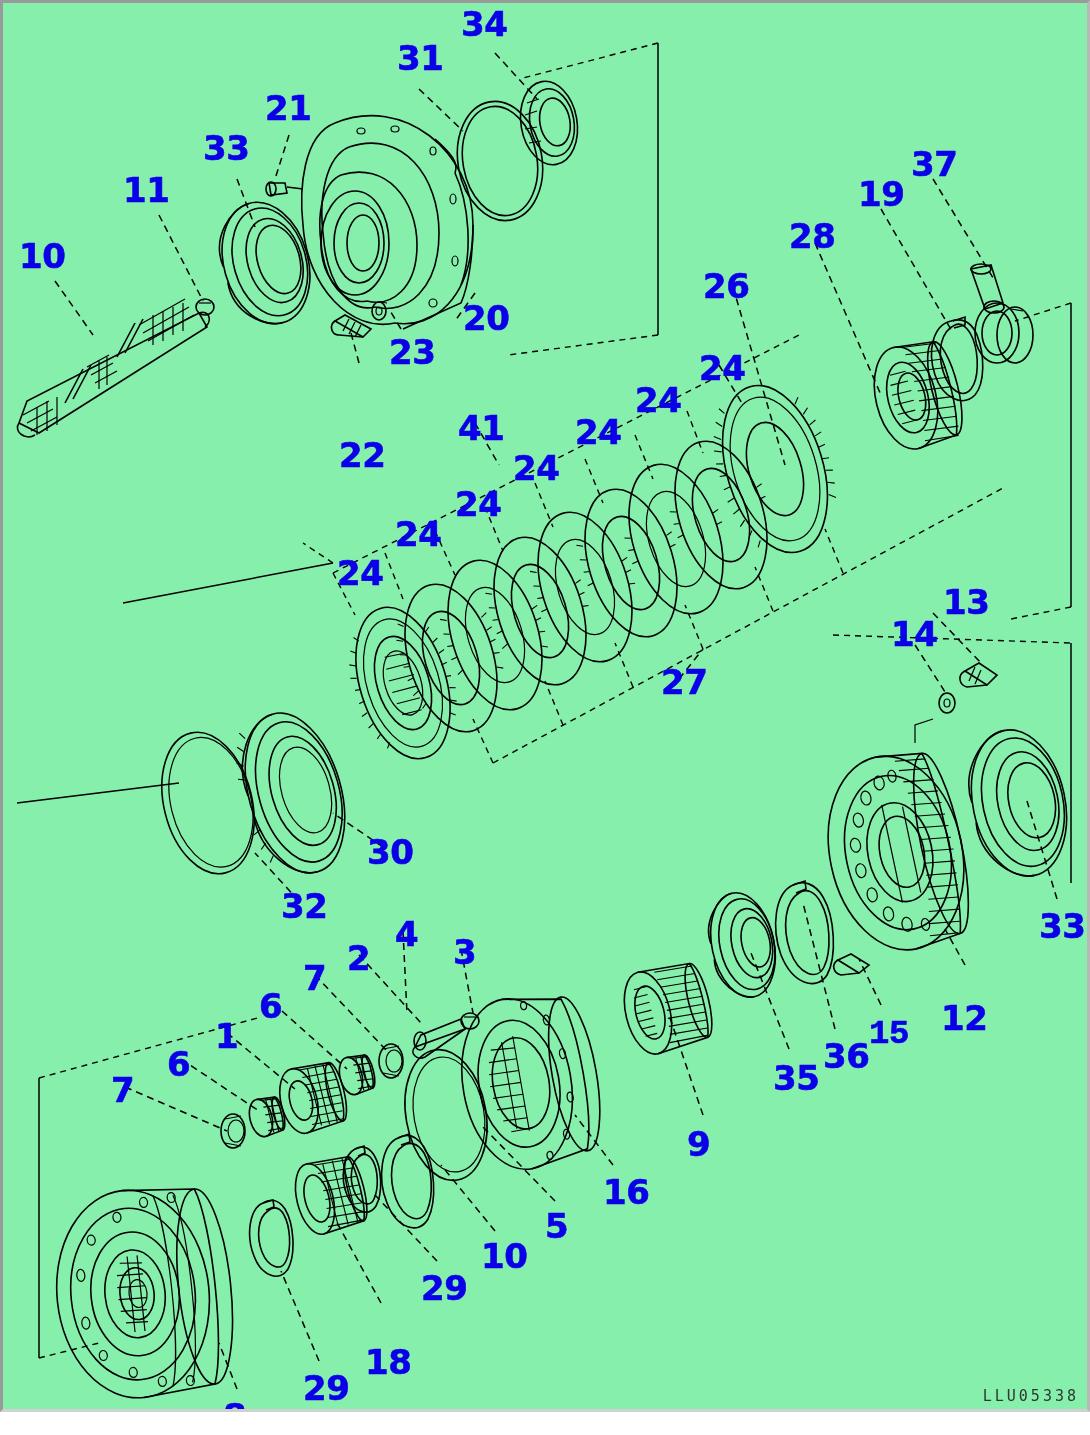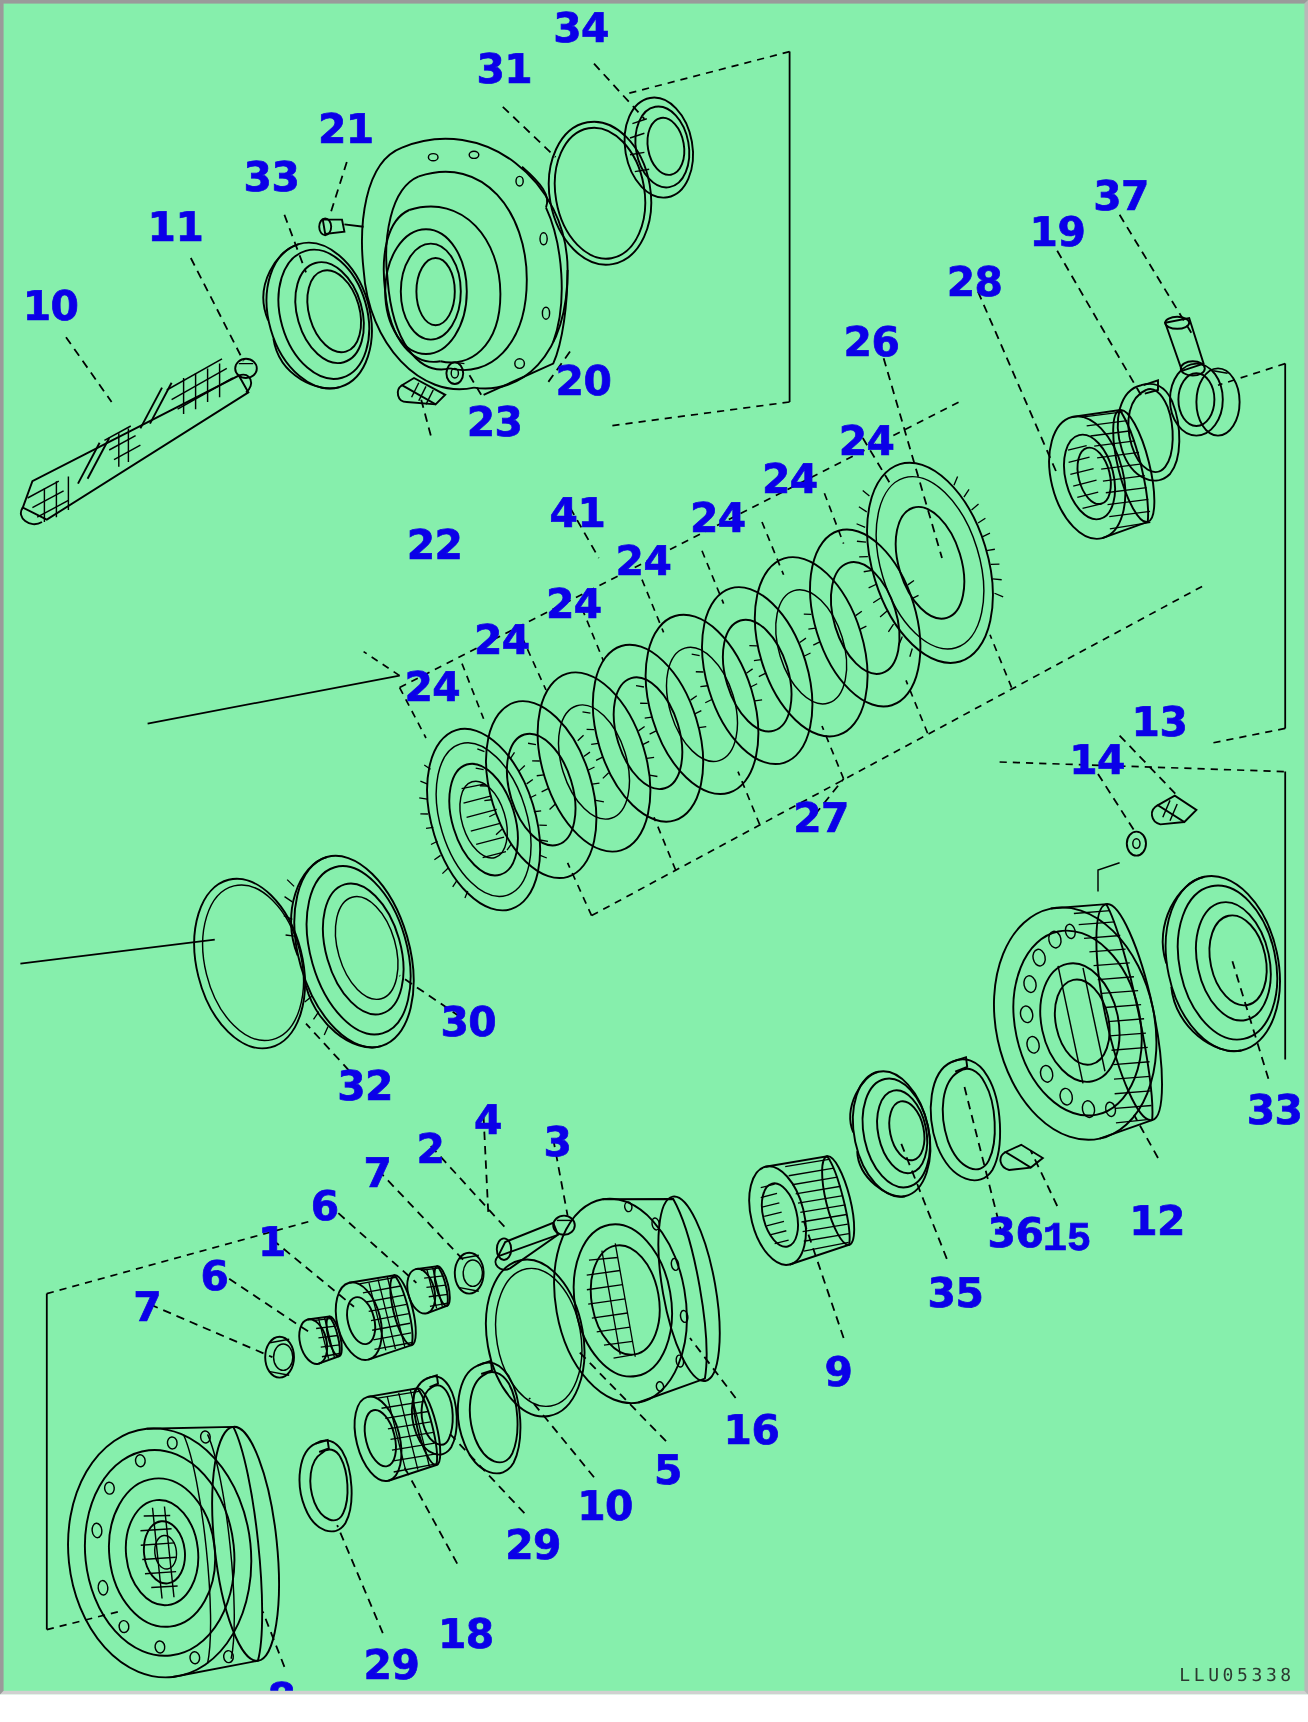--- a/index.html
+++ b/index.html
@@ -627,21 +627,21 @@
         <div class="callout" style="left: 278px; top: 886px; color: rgb(11, 0, 232); -webkit-text-stroke: 0.6px rgb(11, 0, 232);">32</div>
         <div class="callout" style="left: 1036px; top: 906px; color: rgb(11, 0, 232); -webkit-text-stroke: 0.6px rgb(11, 0, 232);">33</div>
         <div class="callout" style="left: 392px; top: 914px; color: rgb(11, 0, 232); -webkit-text-stroke: 0.6px rgb(11, 0, 232);">4</div>
         <div class="callout" style="left: 344px; top: 938px; color: rgb(11, 0, 232); -webkit-text-stroke: 0.6px rgb(11, 0, 232);">2</div>
         <div class="callout" style="left: 450px; top: 932px; color: rgb(11, 0, 232); -webkit-text-stroke: 0.6px rgb(11, 0, 232);">3</div>
         <div class="callout" style="left: 300px; top: 958px; color: rgb(11, 0, 232); -webkit-text-stroke: 0.6px rgb(11, 0, 232);">7</div>
         <div class="callout" style="left: 938px; top: 974px; color: rgb(11, 0, 232); margin-top: 24px; -webkit-text-stroke: 0.6px rgb(11, 0, 232);">12</div>
         <div class="callout" style="left: 256px; top: 986px; color: rgb(11, 0, 232); -webkit-text-stroke: 0.6px rgb(11, 0, 232);">6</div>
         <div class="callout" style="left: 212px; top: 1016px; color: rgb(11, 0, 232); -webkit-text-stroke: 0.6px rgb(11, 0, 232);">1</div>
         <div class="callout" style="left: 866px; top: 1014px; color: rgb(11, 0, 232); font-family: Liberation Mono, monospace; -webkit-text-stroke: 0.6px rgb(11, 0, 232);">15</div>
-        <div class="callout" style="left: 820px; top: 1008px; color: rgb(11, 0, 232); -webkit-text-stroke: 0.6px rgb(11, 0, 232);">36</div>
+        <div class="callout" style="left: 820px; top: 1036px; color: rgb(11, 0, 232); -webkit-text-stroke: 0.6px rgb(11, 0, 232);">36</div>
         <div class="callout" style="left: 164px; top: 1044px; color: rgb(11, 0, 232); -webkit-text-stroke: 0.6px rgb(11, 0, 232);">6</div>
         <div class="callout" style="left: 770px; top: 1058px; color: rgb(11, 0, 232); -webkit-text-stroke: 0.6px rgb(11, 0, 232);">35</div>
         <div class="callout" style="left: 108px; top: 1070px; color: rgb(11, 0, 232); -webkit-text-stroke: 0.6px rgb(11, 0, 232);">7</div>
         <div class="callout" style="left: 684px; top: 1124px; color: rgb(11, 0, 232); -webkit-text-stroke: 0.6px rgb(11, 0, 232);">9</div>
         <div class="callout" style="left: 478px; top: 1236px; color: rgb(11, 0, 232); -webkit-text-stroke: 0.6px rgb(11, 0, 232);">10</div>
         <div class="callout" style="left: 600px; top: 1172px; color: rgb(11, 0, 232); -webkit-text-stroke: 0.6px rgb(11, 0, 232);">16</div>
         <div class="callout" style="left: 542px; top: 1206px; color: rgb(11, 0, 232); -webkit-text-stroke: 0.6px rgb(11, 0, 232);">5</div>
         <div class="callout" style="left: 418px; top: 1268px; color: rgb(11, 0, 232); -webkit-text-stroke: 0.6px rgb(11, 0, 232);">29</div>
         <div class="callout" style="left: 362px; top: 1310px; color: rgb(11, 0, 232); margin-top: 32px; -webkit-text-stroke: 0.6px rgb(11, 0, 232);">18</div>
         <div class="callout" style="left: 300px; top: 1368px; color: rgb(11, 0, 232); -webkit-text-stroke: 0.6px rgb(11, 0, 232);">29</div>

